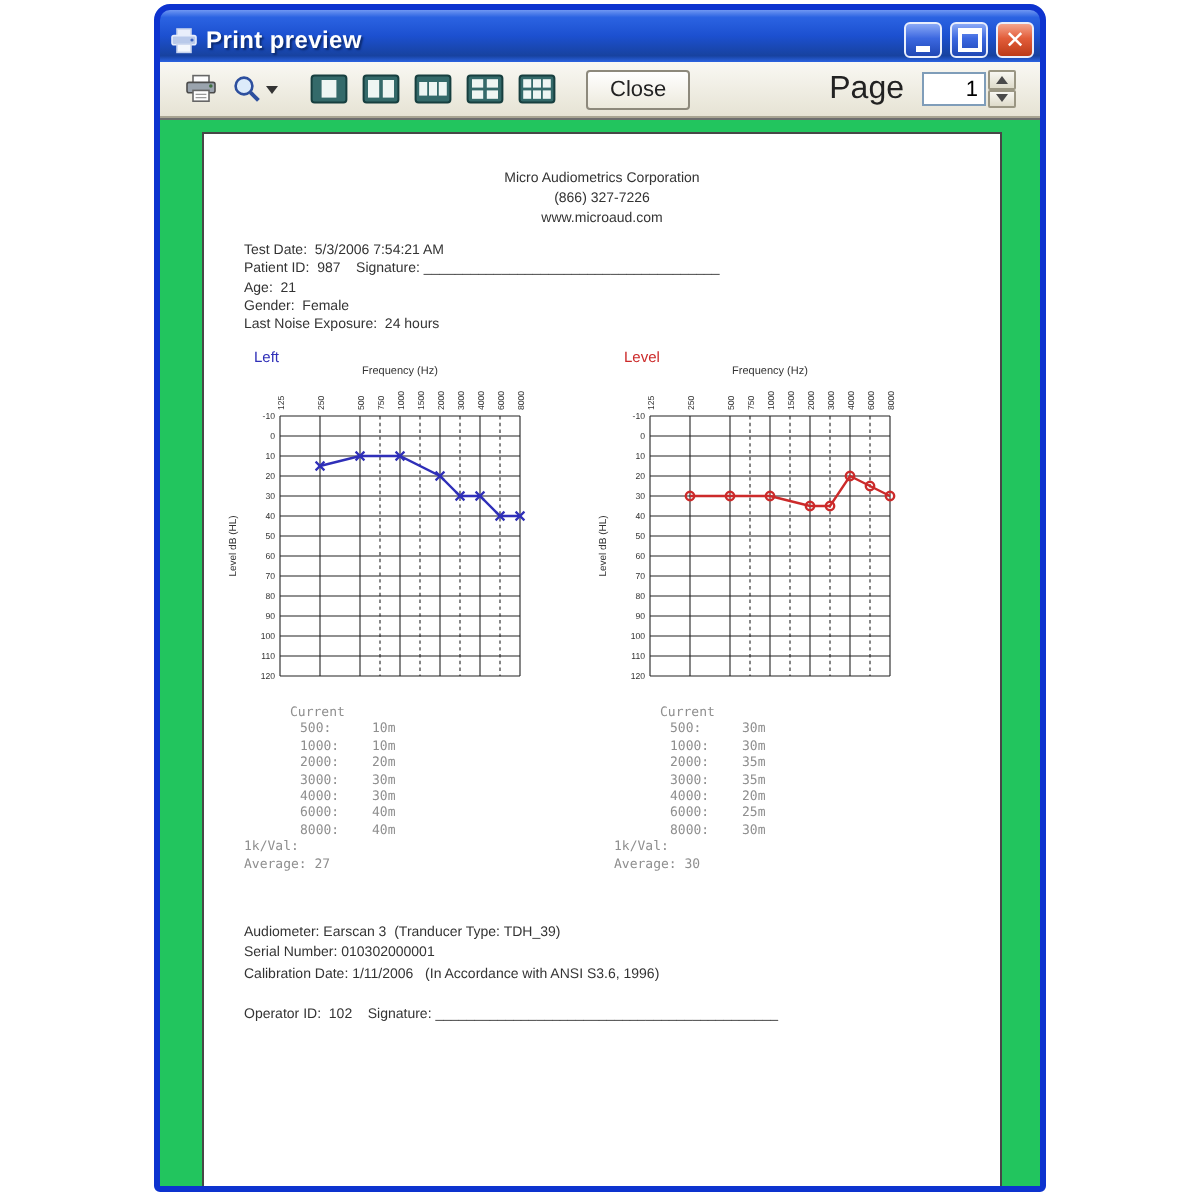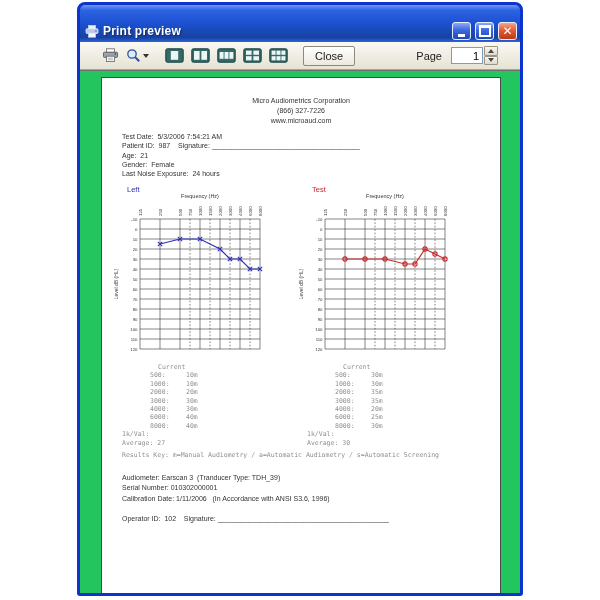--- a/index.html
+++ b/index.html
@@ -3,43 +3,43 @@
 <meta charset="utf-8">
 <style>
   html,body{margin:0;padding:0;}
   body{width:600px;height:600px;position:relative;background:#ffffff;
        font-family:"Liberation Sans",sans-serif;overflow:hidden;}
 
   
   .window{position:absolute;left:77px;top:2px;width:446px;height:594px;
     box-sizing:border-box;border:3px solid #0d33cf;border-radius:8px 8px 3px 3px;
     display:flex;flex-direction:column;overflow:hidden;background:#0d33cf;}
-  .titlebar{flex:0 0 22px;display:flex;align-items:center;gap:4px;padding:15px 3px 0 5px;
+  .titlebar{flex:0 0 22px;display:flex;align-items:center;gap:4px;padding:4px 3px 0 5px;
     background:linear-gradient(180deg,#6f97f2 0%,#2b63e2 14%,#1c50d0 50%,#17429f 88%,#2b63e2 100%);justify-content:center;}
   .titlebar .title{flex:1;color:#fff;font-weight:bold;font-size:12px;
     text-shadow:1px 1px 1px #0c2a6e;letter-spacing:.2px;}
   .wbtn{width:19px;height:18px;border:1px solid #e9eefc;border-radius:3px;padding:0;
     display:flex;align-items:center;justify-content:center;cursor:default;}
   .wbtn.blue{background:linear-gradient(180deg,#8aa9f6,#3c68e0 45%,#1f47b5);}
   .wbtn.red{background:linear-gradient(180deg,#f5a58d,#e25d3a 45%,#bc3a17);}
   .glyph-min{width:7px;height:3px;background:#fff;margin-top:9px;}
   .glyph-max{width:8px;height:7px;border:2px solid #fff;border-top-width:3px;}
   .glyph-x{color:#fff;font-weight:bold;font-size:12px;line-height:12px;font-family:"DejaVu Sans",sans-serif;}
 
   
-  .toolbar{flex:0 0 27px;display:flex;align-items:center;gap:3px;padding:0 20px;
+  .toolbar{flex:0 0 27px;display:flex;align-items:center;gap:3px;padding:0 10px;
     background:linear-gradient(#f9f8f3,#e6e3d4);border-bottom:1px solid #a8a492;}
   .tbtn{height:22px;border:0;background:transparent;padding:1px 2px;
     display:flex;align-items:center;justify-content:center;gap:2px;}
   .tb-sep{width:6px;}
   .close-btn{margin-left:10px;height:20px;padding:0 11px;font-size:11px;
     font-family:"Liberation Sans",sans-serif;color:#222;
     background:linear-gradient(#ffffff,#ece9dc);border:1px solid #8d897c;border-radius:2px;}
   .spacer{flex:1;}
-  .page-label{font-size:11px;color:#222;margin-right:6px;}
+  .page-label{font-size:16px;color:#222;margin-right:6px;}
   .spinner{display:flex;align-items:center;height:19px;margin-right:2px;}
   .spinner input{width:24px;height:15px;border:1px solid #7f9db9;font-size:11px;
     text-align:right;padding:0 3px;font-family:"Liberation Sans",sans-serif;}
   .spin-col{display:flex;flex-direction:column;width:14px;height:19px;margin-left:1px;}
   .spin-btn{flex:1;border:1px solid #9a9683;border-radius:1px;
     background:linear-gradient(#f8f7f2,#dedbca);display:flex;align-items:center;justify-content:center;padding:0;}
   .tri-up{width:0;height:0;border-left:3px solid transparent;border-right:3px solid transparent;border-bottom:4px solid #4a4a4a;}
   .tri-down{width:0;height:0;border-left:3px solid transparent;border-right:3px solid transparent;border-top:4px solid #4a4a4a;}
 
   
@@ -53,21 +53,21 @@
   .chartbox{position:absolute;top:106px;width:168px;height:178px;}
   .chartbox.cleft{left:10px;}
   .chartbox.cright{left:195px;}
   .ear-label{position:absolute;left:15px;top:1px;font-size:7.5px;}
   svg.audiogram{position:absolute;left:0;top:5px;font-family:"Liberation Sans",sans-serif;}
 
   .ttable{position:absolute;top:285px;font-family:"DejaVu Sans Mono","Liberation Mono",monospace;
     font-size:6.5px;line-height:8.4px;color:#8f8f8f;white-space:pre;}
   .ttable.tleft{left:20px;}
   .ttable.tright{left:205px;}
-  .t-head{margin-left:36px;}
+  .t-head{margin-left:23px;}
   .t-f{display:inline-block;width:36px;margin-left:28px;}
 
   .results-key{position:absolute;left:20px;top:373px;
     font-family:"DejaVu Sans Mono","Liberation Mono",monospace;font-size:6.5px;color:#8f8f8f;white-space:pre;}
   .audiometer{position:absolute;left:20px;top:395px;line-height:10.3px;white-space:pre;}
   .operator{position:absolute;left:20px;top:437px;white-space:pre;}
 </style>
 </head>
 <body>
 
@@ -249,21 +249,21 @@
             <line x1="115.8" y1="72.2" x2="120.2" y2="67.8" stroke="#2f2fb8" stroke-width="1.1"></line>
             <line x1="125.8" y1="67.8" x2="130.2" y2="72.2" stroke="#2f2fb8" stroke-width="1.1"></line>
             <line x1="125.8" y1="72.2" x2="130.2" y2="67.8" stroke="#2f2fb8" stroke-width="1.1"></line>
             <line x1="135.8" y1="77.8" x2="140.2" y2="82.2" stroke="#2f2fb8" stroke-width="1.1"></line>
             <line x1="135.8" y1="82.2" x2="140.2" y2="77.8" stroke="#2f2fb8" stroke-width="1.1"></line>
             <line x1="145.8" y1="77.8" x2="150.2" y2="82.2" stroke="#2f2fb8" stroke-width="1.1"></line>
             <line x1="145.8" y1="82.2" x2="150.2" y2="77.8" stroke="#2f2fb8" stroke-width="1.1"></line>
           </svg>
       </div>
       <div class="chartbox cright">
-        <div class="ear-label" style="color: rgb(204, 42, 42);">Test</div>
+        <div class="ear-label" style="color: rgb(204, 42, 42);">Level</div>
         <svg class="audiogram" width="160" height="168" viewBox="0 0 160 168">
             <text x="88" y="9" text-anchor="middle" font-size="5.5" fill="#333">Frequency (Hz)</text>
             <text x="29.8" y="27" font-size="4.3" fill="#333" transform="rotate(-90 29.8 27)">125</text>
             <line x1="28" y1="30" x2="28" y2="160" stroke="#222" stroke-width="0.55"></line>
             <text x="49.8" y="27" font-size="4.3" fill="#333" transform="rotate(-90 49.8 27)">250</text>
             <line x1="48" y1="30" x2="48" y2="160" stroke="#222" stroke-width="0.55"></line>
             <text x="69.8" y="27" font-size="4.3" fill="#333" transform="rotate(-90 69.8 27)">500</text>
             <line x1="68" y1="30" x2="68" y2="160" stroke="#222" stroke-width="0.55"></line>
             <text x="79.8" y="27" font-size="4.3" fill="#333" transform="rotate(-90 79.8 27)">750</text>
             <line x1="78" y1="30" x2="78" y2="160" stroke="#222" stroke-width="0.55" stroke-dasharray="1.7 1.7"></line>
@@ -318,20 +318,19 @@
             <circle cx="118" cy="75" r="2.1" fill="none" stroke="#cc2a2a" stroke-width="1.2"></circle>
             <circle cx="128" cy="60" r="2.1" fill="none" stroke="#cc2a2a" stroke-width="1.2"></circle>
             <circle cx="138" cy="65" r="2.1" fill="none" stroke="#cc2a2a" stroke-width="1.2"></circle>
             <circle cx="148" cy="70" r="2.1" fill="none" stroke="#cc2a2a" stroke-width="1.2"></circle>
           </svg>
       </div>
 
       <div class="ttable tleft" id="left-table"><div class="t-head">Current</div><div><span class="t-f">500:</span><span>10m</span></div><div><span class="t-f">1000:</span><span>10m</span></div><div><span class="t-f">2000:</span><span>20m</span></div><div><span class="t-f">3000:</span><span>30m</span></div><div><span class="t-f">4000:</span><span>30m</span></div><div><span class="t-f">6000:</span><span>40m</span></div><div><span class="t-f">8000:</span><span>40m</span></div><div>1k/Val:</div><div>Average: 27</div></div>
       <div class="ttable tright" id="right-table"><div class="t-head">Current</div><div><span class="t-f">500:</span><span>30m</span></div><div><span class="t-f">1000:</span><span>30m</span></div><div><span class="t-f">2000:</span><span>35m</span></div><div><span class="t-f">3000:</span><span>35m</span></div><div><span class="t-f">4000:</span><span>20m</span></div><div><span class="t-f">6000:</span><span>25m</span></div><div><span class="t-f">8000:</span><span>30m</span></div><div>1k/Val:</div><div>Average: 30</div></div>
 
-      <div class="results-key">Results Key: m=Manual Audiometry / a=Automatic Audiometry / s=Automatic Screening</div>
 
       <div class="audiometer" id="audiometer-lines"><div>Audiometer: Earscan 3  (Tranducer Type: TDH_39)</div><div>Serial Number: 010302000001</div><div>Calibration Date: 1/11/2006   (In Accordance with ANSI S3.6, 1996)</div></div>
       <div class="operator">Operator ID:  102    Signature: ____________________________________________</div>
 
     </div>
   </div>
 </div>
 
 </body></html>

